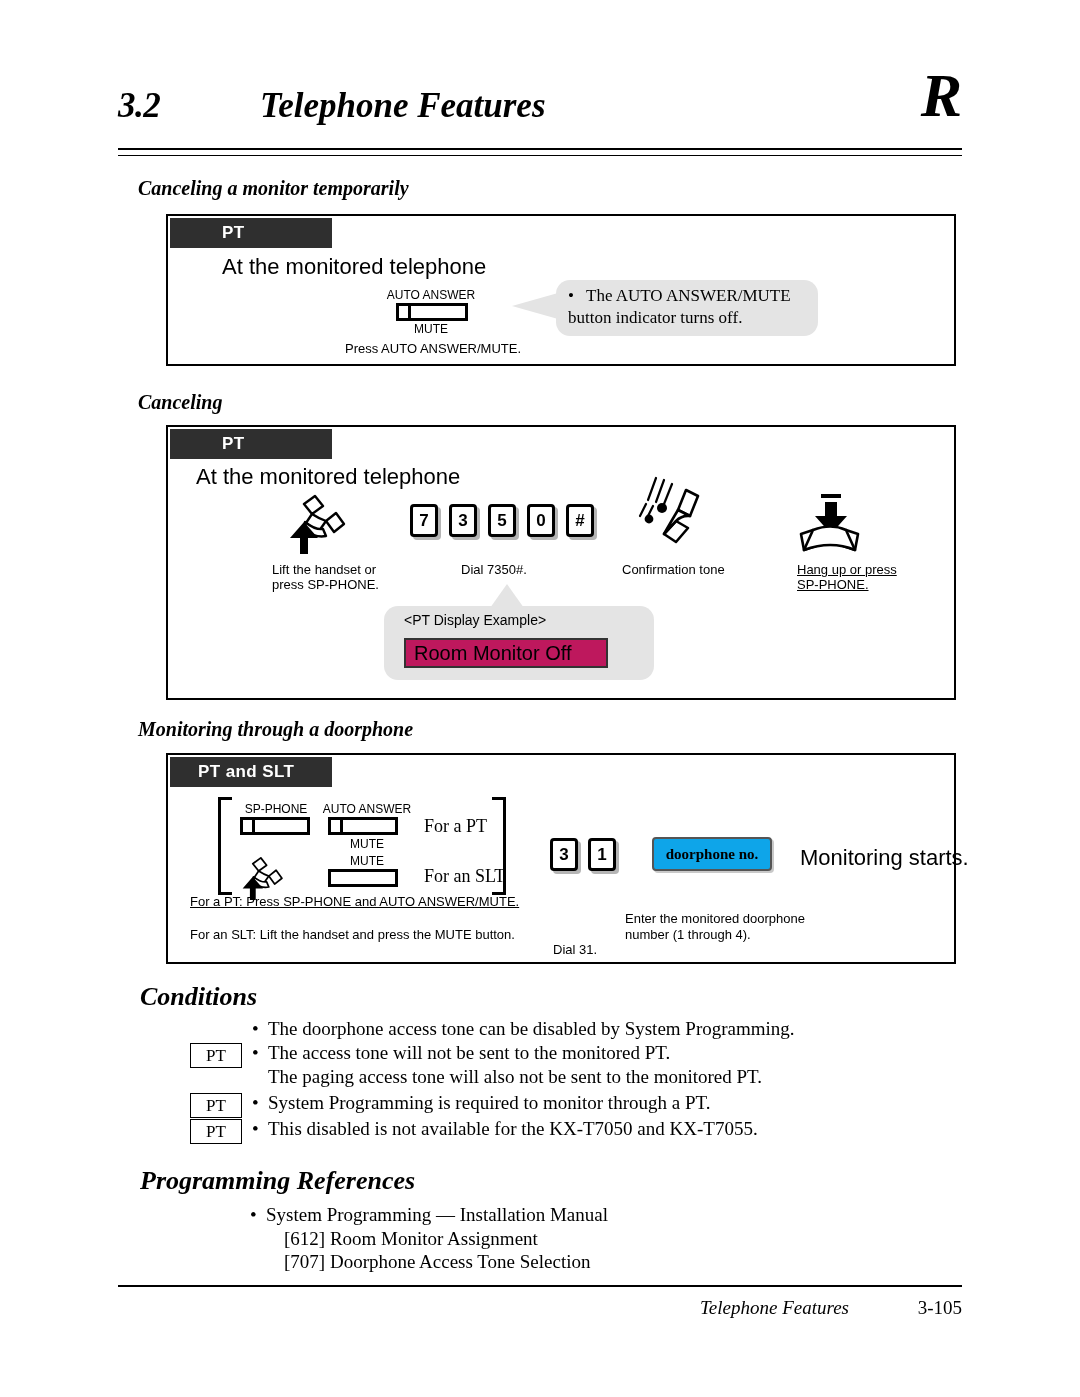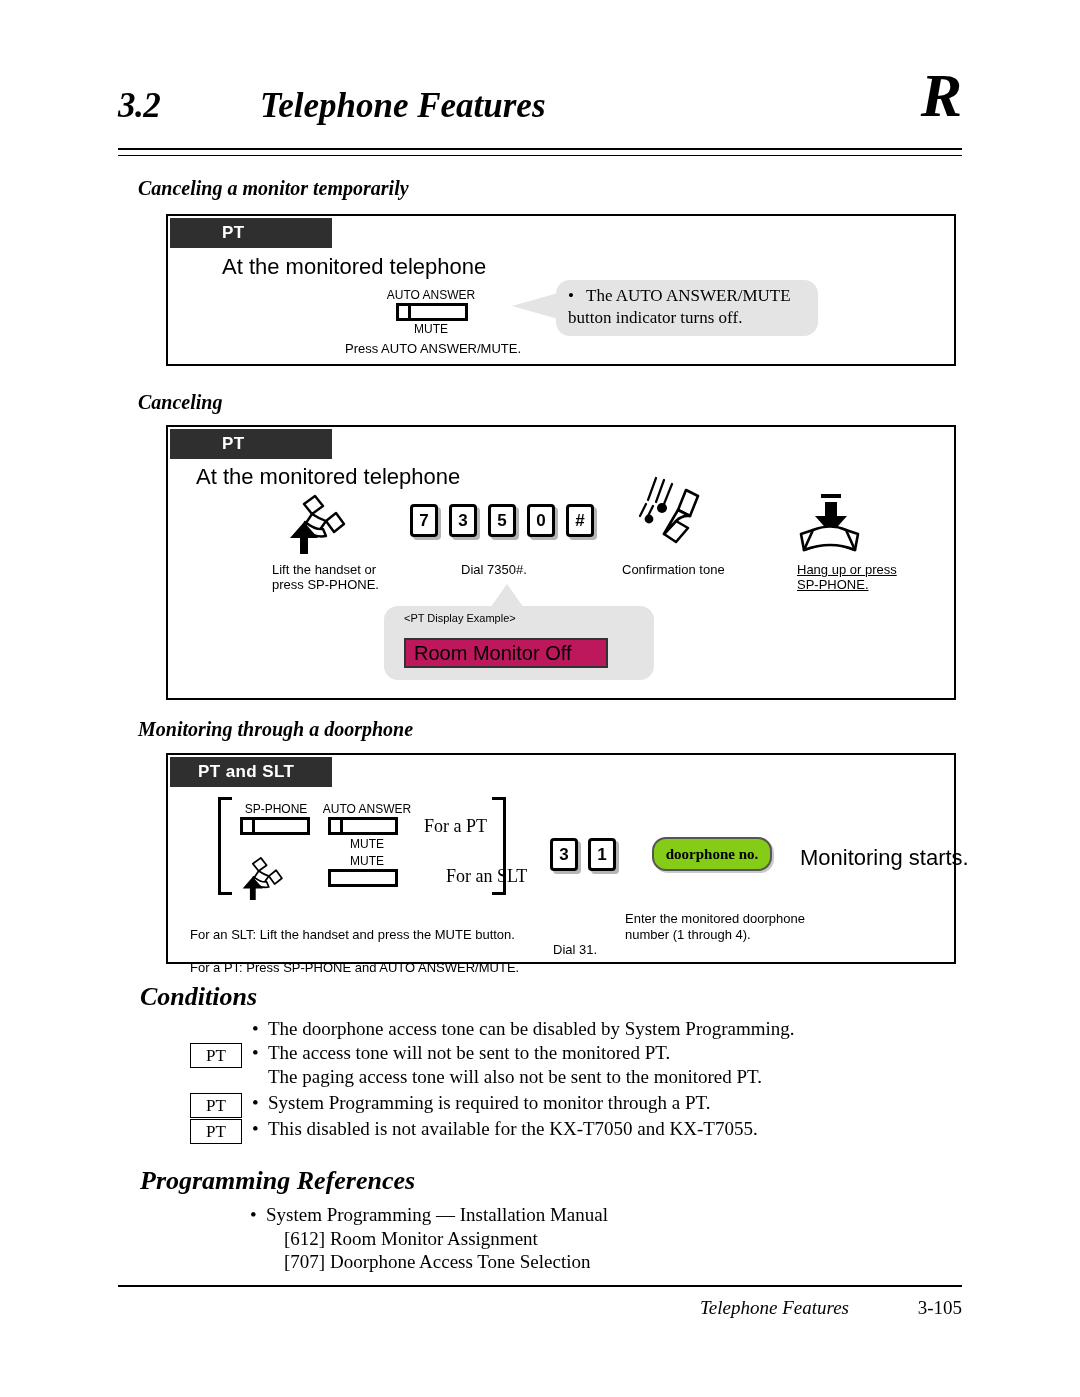--- a/index.html
+++ b/index.html
@@ -154,22 +154,22 @@
     font-family: "Liberation Sans", sans-serif;
     font-size: 17px;
     font-weight: bold;
     display: flex;
     align-items: center;
     justify-content: center;
   }
   .word-key {
     position: absolute;
     border: 2px solid #555;
-    border-radius: 14px;
-    background: #84cc16;
+    border-radius: 4px;
+    background: #0ea5e9;
     box-shadow: 2px 2px 0 #c9c9c9;
     box-sizing: border-box;
     font-family: "Liberation Serif", serif;
     font-weight: bold;
     font-size: 15px;
     display: flex;
     align-items: center;
     justify-content: center;
   }
 
@@ -373,21 +373,21 @@
         <path d="M51 40 L63 44 L60 60 L48 56 Z"></path>
         <path d="M18 40 Q36 33 51 40 L60 60 Q36 50 9 60 Z"></path>
       </g>
     </svg>
   </div>
   <div class="step-label" style="left:797px; top:562px;text-decoration:underline;">Hang up or press
 SP-PHONE.</div>
 
   <div class="tail-up" style="left:490px; top:584px;"></div>
   <div class="balloon" style="left:384px; top:606px; width:270px; height:74px;"></div>
-  <div class="sans" style="position:absolute; left:404px; top:612px; font-size:11px;">&lt;PT Display Example&gt;</div>
+  <div class="sans" style="position:absolute; left:404px; top:612px; font-size:14px;">&lt;PT Display Example&gt;</div>
   <div class="lcd" style="left:404px; top:638px; width:204px; height:30px;">Room Monitor Off</div>
 
   <div class="sub-head" style="left:138px; top:718px;">Monitoring through a doorphone</div>
 
   <div class="proc-box" style="left:166px; top:753px; width:790px; height:211px;">
     <div class="proc-tab" style="width:162px; padding-left:28px;">PT and SLT</div>
   </div>
 
   <div class="bracket" style="left:218px; top:797px; height:98px;"></div>
   <div class="bracket right" style="left:492px; top:797px; height:98px;"></div>
@@ -411,30 +411,30 @@
         <path d="M52 40 L62 32 L54 21 L44 29 Z" fill="#fff"></path>
         <path d="M30 22 Q36 26 44 29 L37 39 Q30 36 24 31 Z" fill="#fff"></path>
         <path d="M23 30 Q33 38 41 37 L44 44 Q34 46 24 39 Z" fill="#fff"></path>
       </g>
       <path d="M18 62 L18 46 L8 46 L22 30 L36 46 L26 46 L26 62 Z" fill="#000"></path>
     </svg>
   </div>
 
   <div class="ft-cap" style="left:316px; top:854px; width:102px;">MUTE</div>
   <div class="ft-btn" style="left:328px; top:869px; width:70px; height:18px;"></div>
-  <div class="serif-lbl" style="left:424px; top:866px;margin-left:22px;">For an SLT</div>
+  <div class="serif-lbl" style="left:424px; top:866px;">For an SLT</div>
 
   <div class="dial-key" style="left:550px; top:838px;">3</div>
   <div class="dial-key" style="left:588px; top:838px;">1</div>
 
   <div class="word-key" style="left:652px; top:837px; width:120px; height:34px;">doorphone no.</div>
 
   <div class="big-sans" style="left:800px; top:845px;">Monitoring starts.</div>
 
-  <div class="step-label" style="left:190px; top:960px;">For a PT: Press SP-PHONE and AUTO ANSWER/MUTE.</div>
+  <div class="step-label" style="left:190px; top:894px;text-decoration:underline;">For a PT: Press SP-PHONE and AUTO ANSWER/MUTE.</div>
   <div class="step-label" style="left:190px; top:927px;">For an SLT: Lift the handset and press the MUTE button.</div>
   <div class="step-label" style="left:553px; top:942px;">Dial 31.</div>
   <div class="step-label" style="left:625px; top:911px;">Enter the monitored doorphone</div>
   <div class="step-label" style="left:625px; top:927px;">number (1 through 4).</div>
 
   <div class="sec-head" style="left:140px; top:982px;">Conditions</div>
 
   <div class="bullet-dot" style="left:252px; top:1018px;">•</div>
   <div class="cond-line" style="left:268px; top:1018px;">The doorphone access tone can be disabled by System Programming.</div>
 

